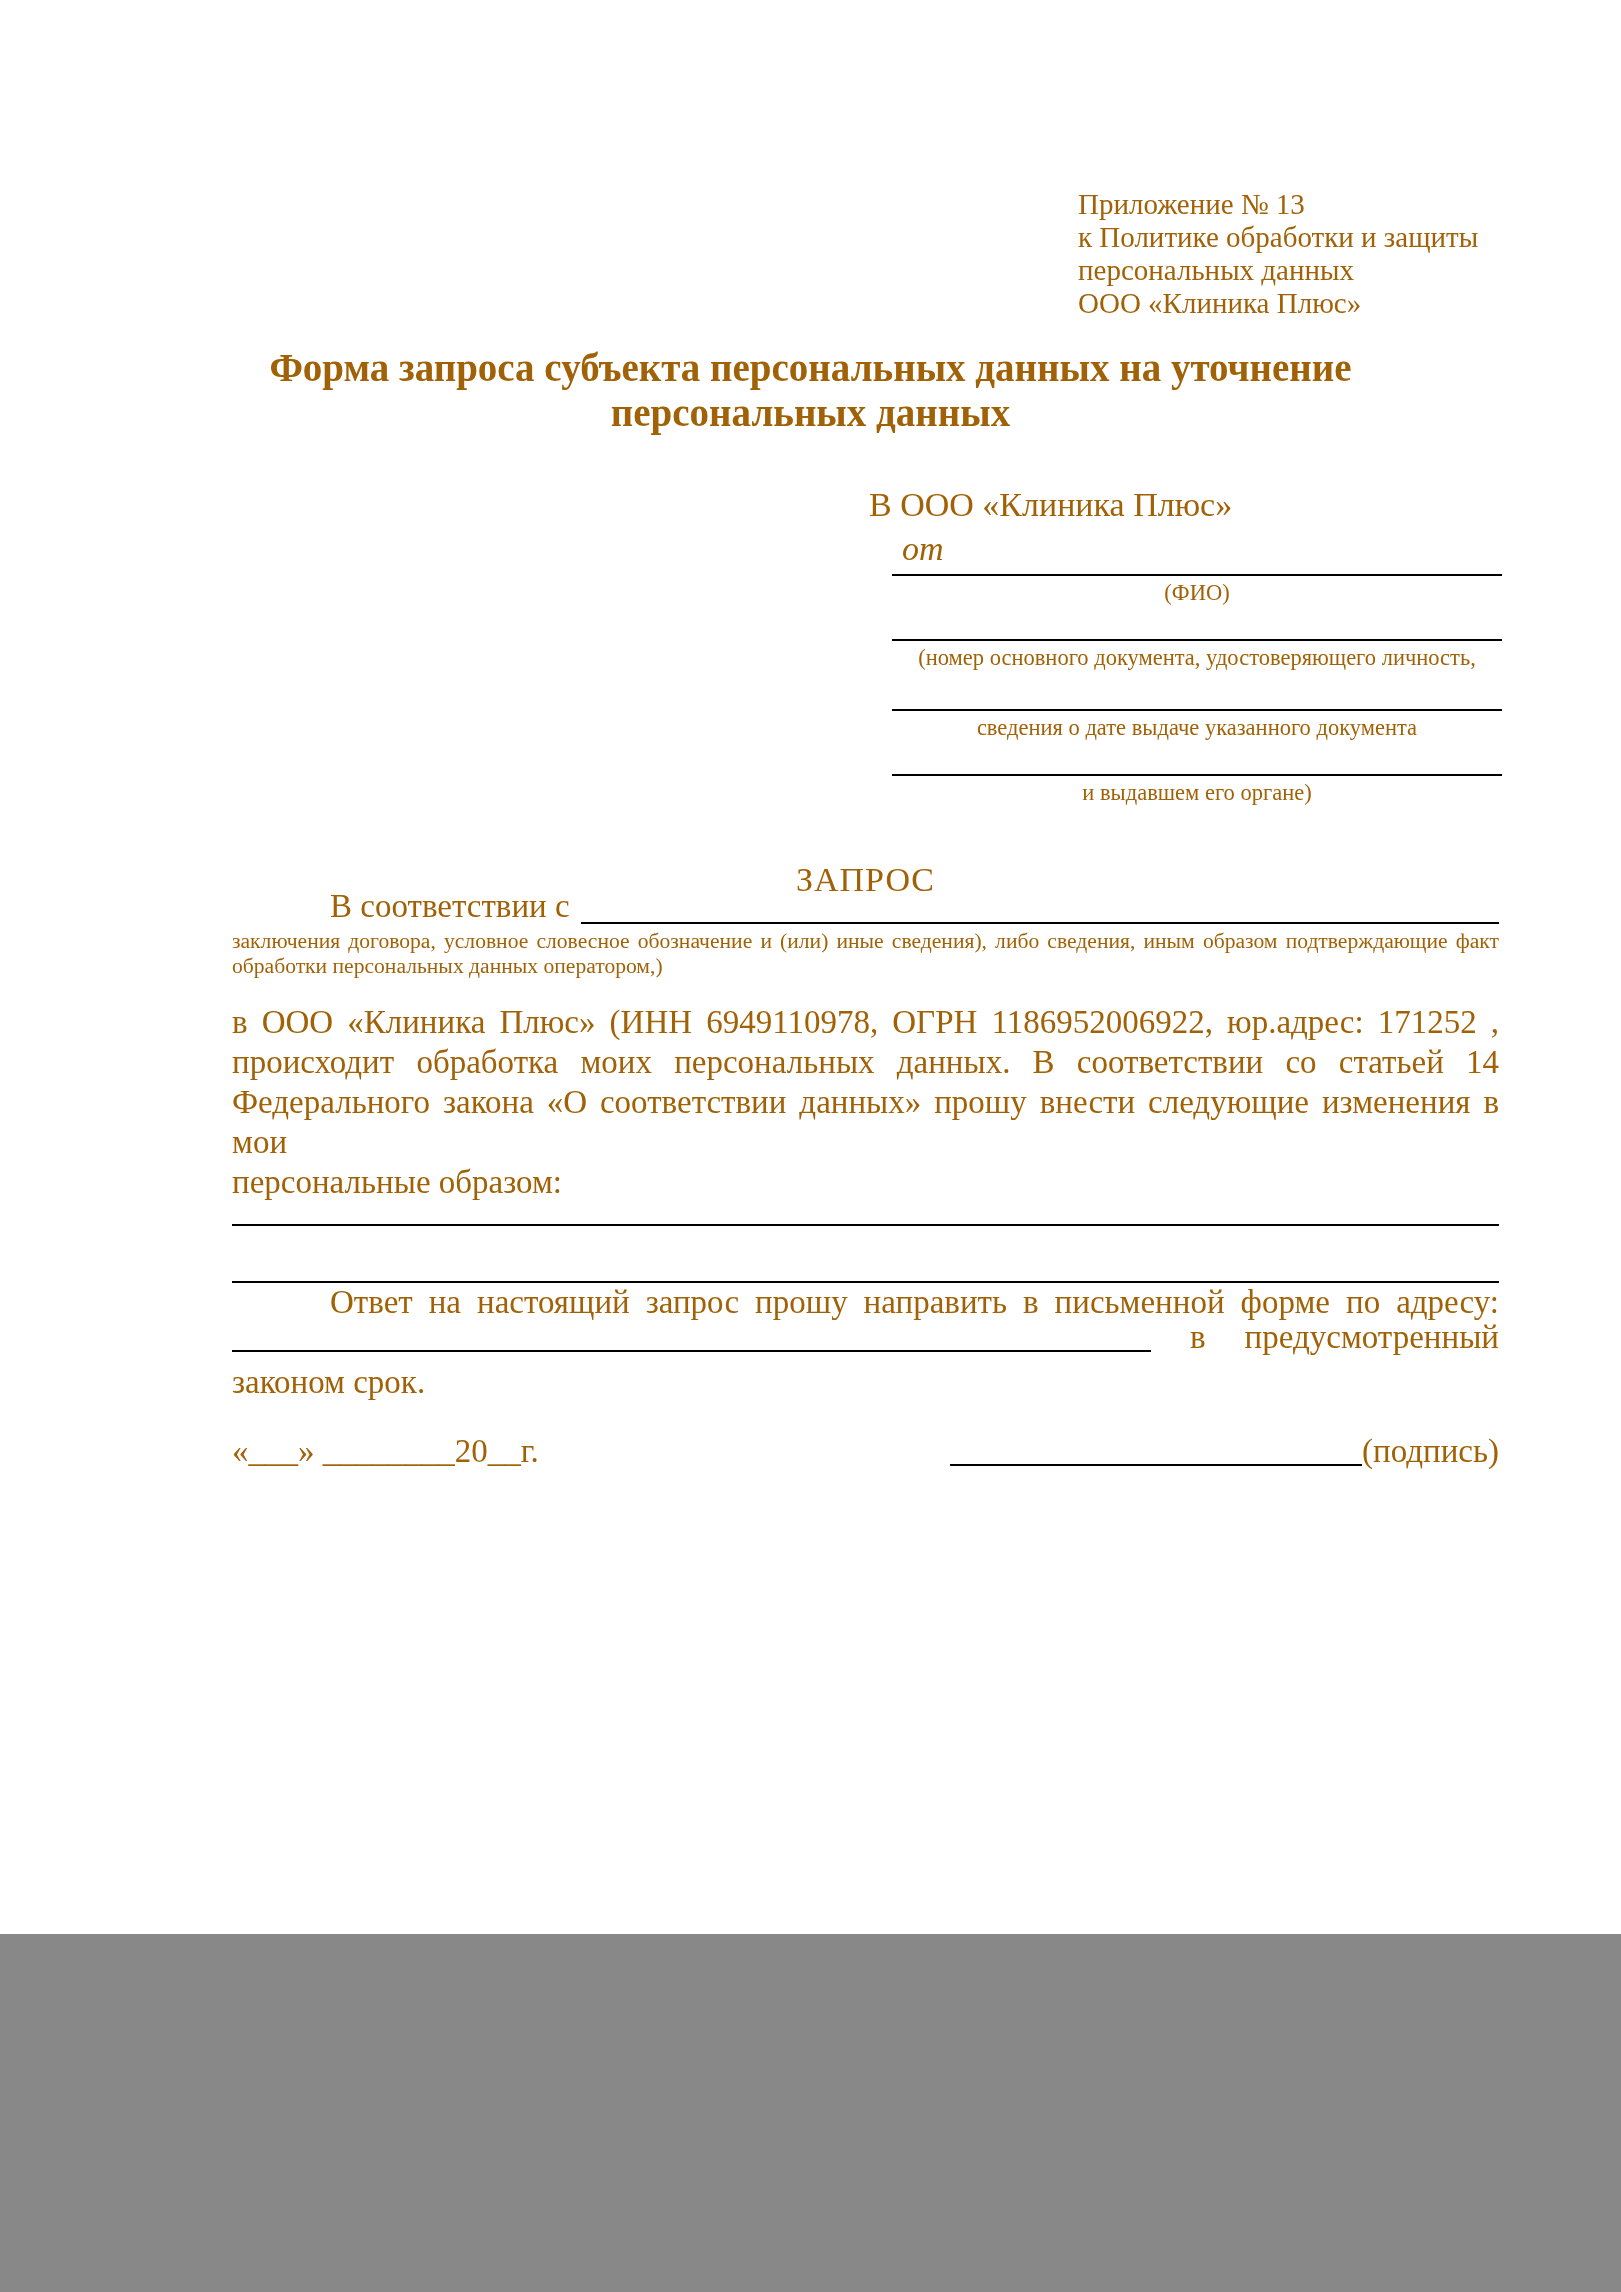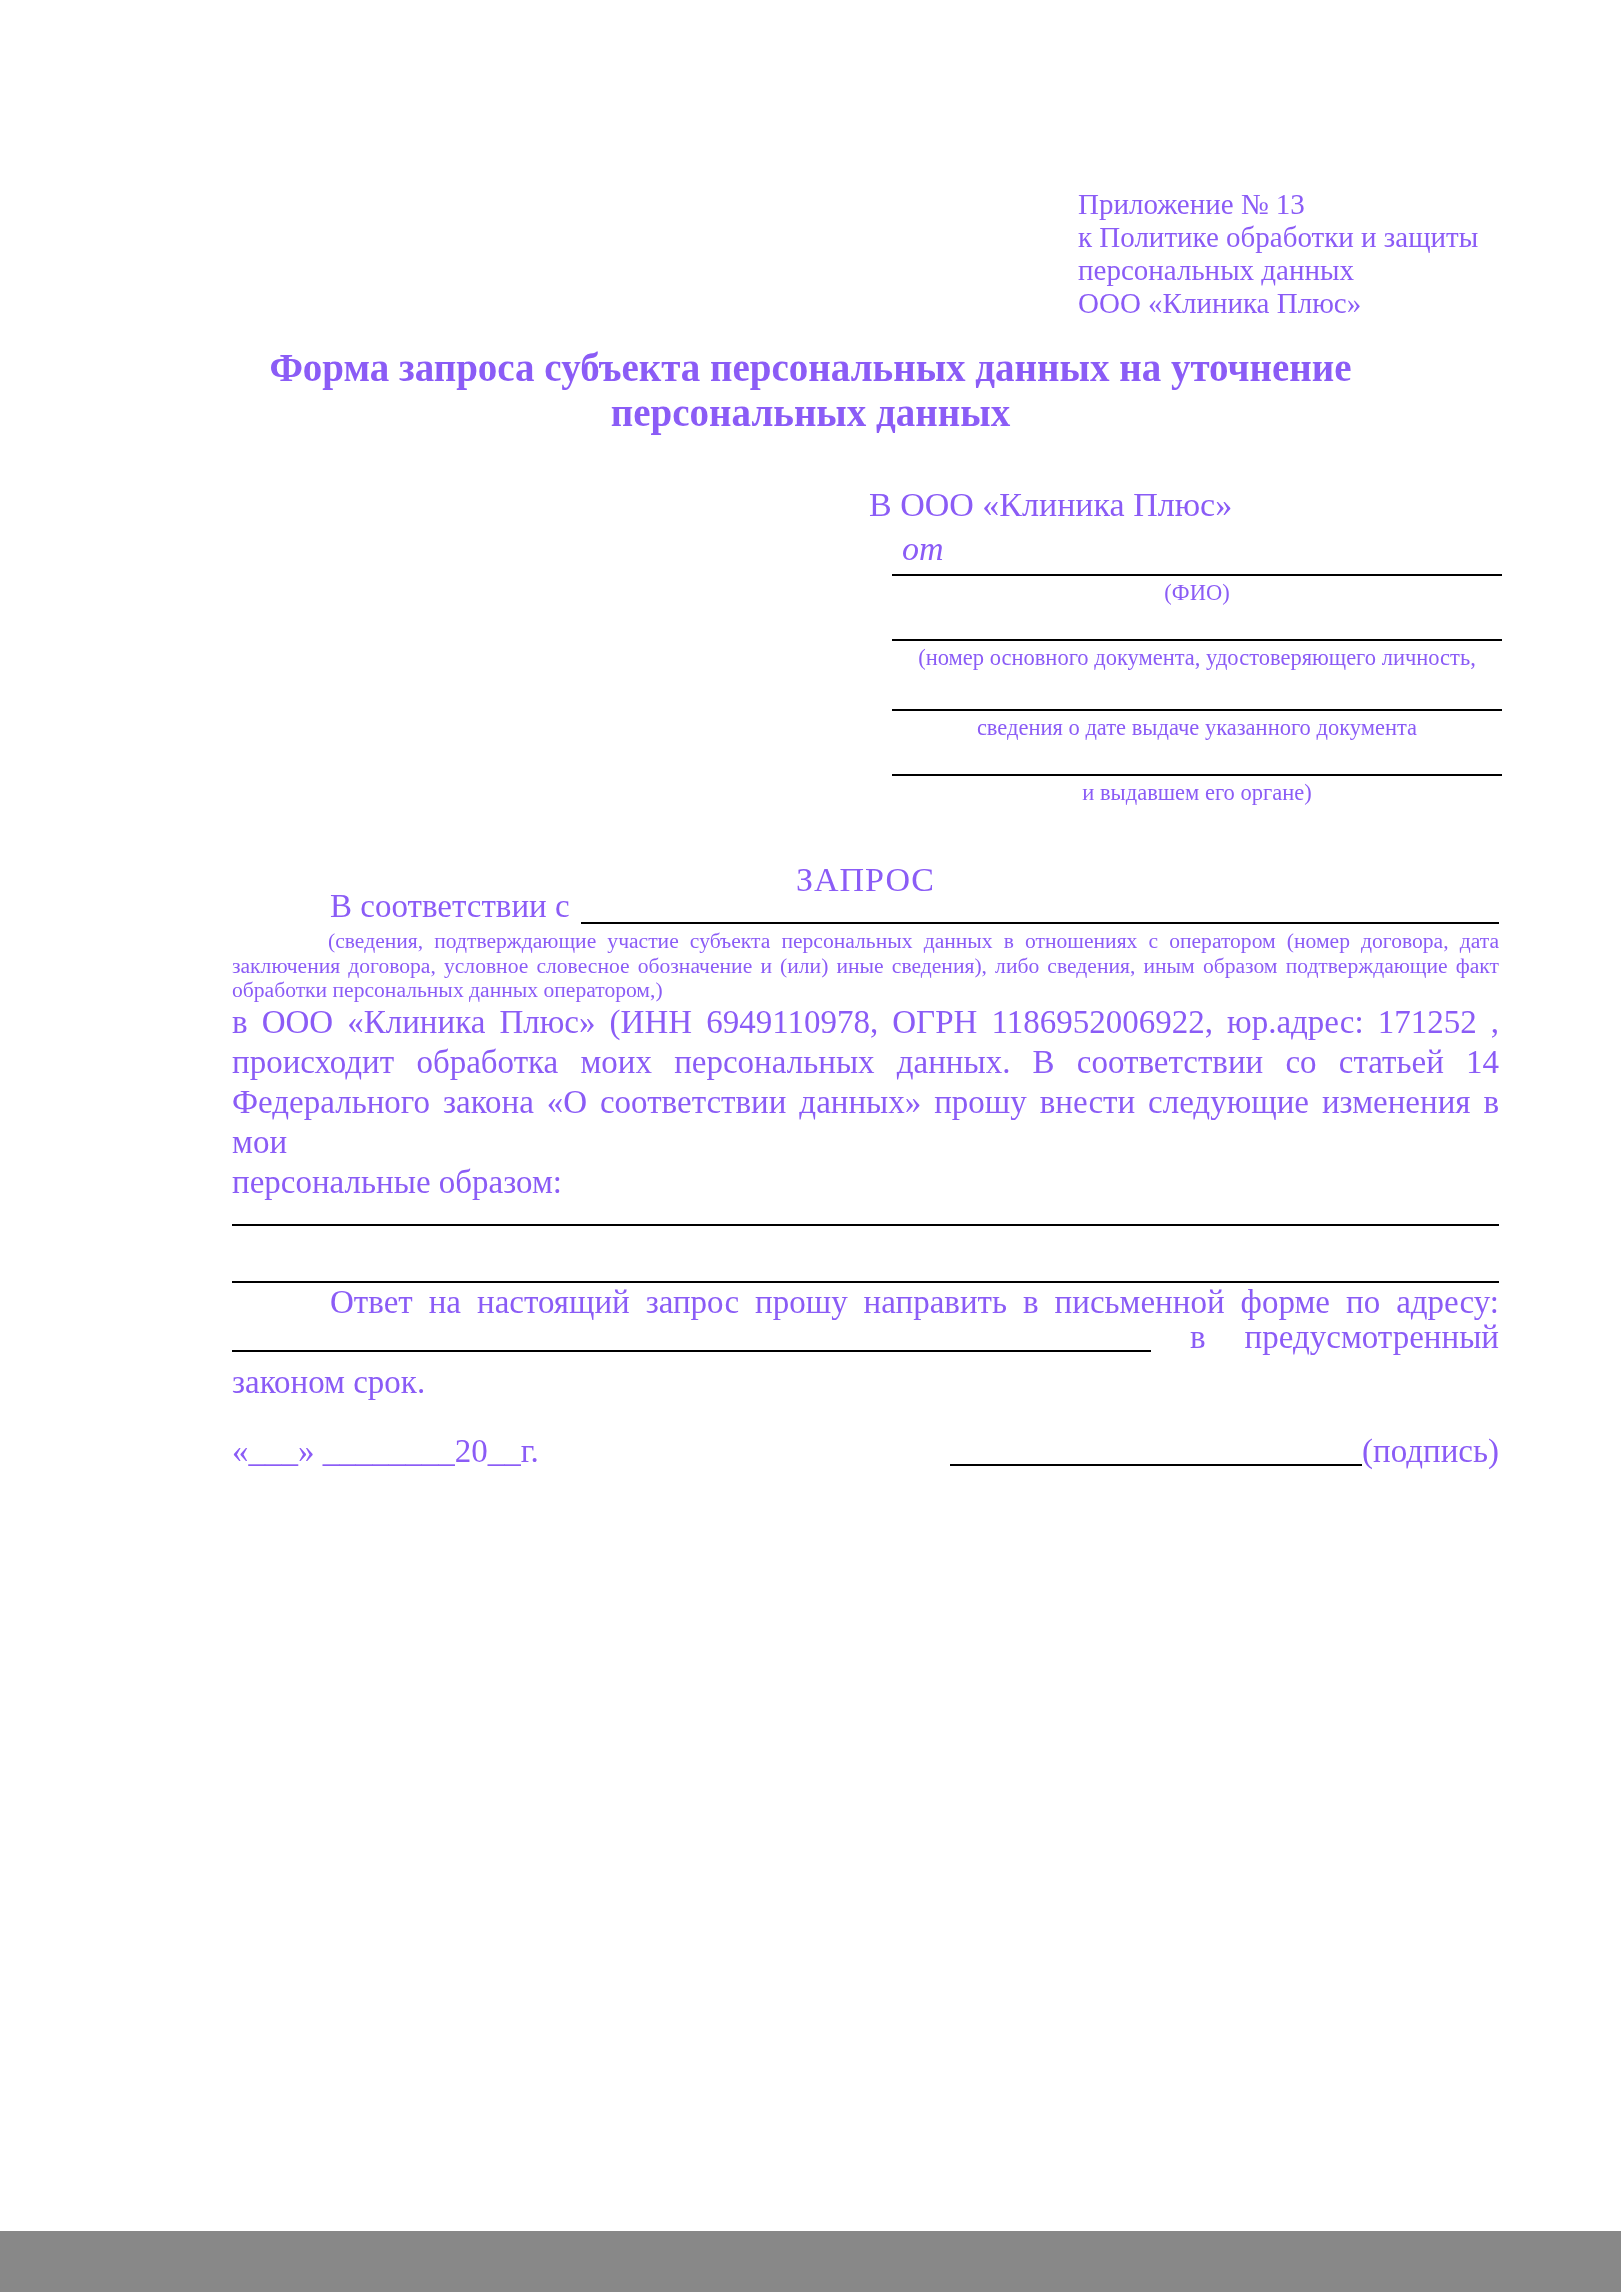--- a/index.html
+++ b/index.html
@@ -1,21 +1,21 @@
 <!DOCTYPE html>
 <html><head>
 <meta charset="utf-8">
 <style>
   html,body{margin:0;padding:0;background:#888;}
   .page{
     position:relative;
-    width:1621px;height:2231px;
+    width:1621px;height:1934px;
     margin:0 auto;
     background:#ffffff;
-    color:#8b5cf6;
+    color:#a16207;
     font-family:"Liberation Serif","DejaVu Serif",serif;
     overflow:hidden;
   }
   
   .appendix{
     position:absolute;left:1078px;top:188px;
     font-size:29px;line-height:33px;
   }
   
   .title{
@@ -119,21 +119,20 @@
   <div class="fcap" style="top:780px">и выдавшем его органе)</div>
 
   <div class="req-heading">ЗАПРОС</div>
 
   <div class="intro-row">
     <span>В соответствии с</span>
     <span class="fill"></span>
   </div>
 
   <div class="footnote">
-    <div class="l1 jl">(сведения, подтверждающие участие субъекта персональных данных в отношениях с оператором (номер договора, дата</div>
     <div class="jl">заключения договора, условное словесное обозначение и (или) иные сведения), либо сведения, иным образом подтверждающие факт</div>
     <div>обработки персональных данных оператором,)</div>
   </div>
 
   <div class="bodypar">
     <div class="jl">в ООО «Клиника Плюс» (ИНН 6949110978, ОГРН 1186952006922, юр.адрес: 171252 ,</div>
     <div class="jl">происходит обработка моих персональных данных. В соответствии со статьей 14</div>
     <div class="jl">Федерального закона «О соответствии данных» прошу внести следующие изменения в мои</div>
     <div>персональные образом:</div>
   </div>

